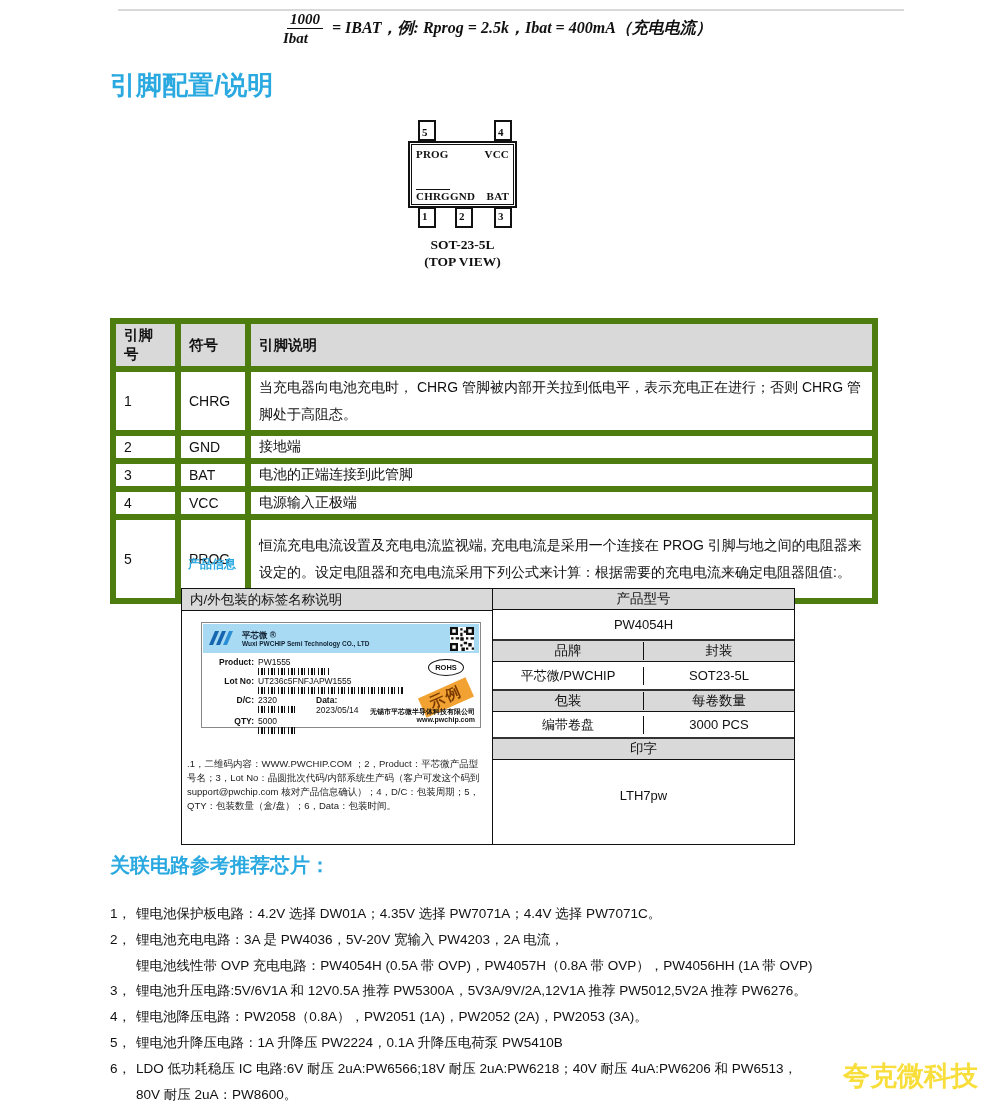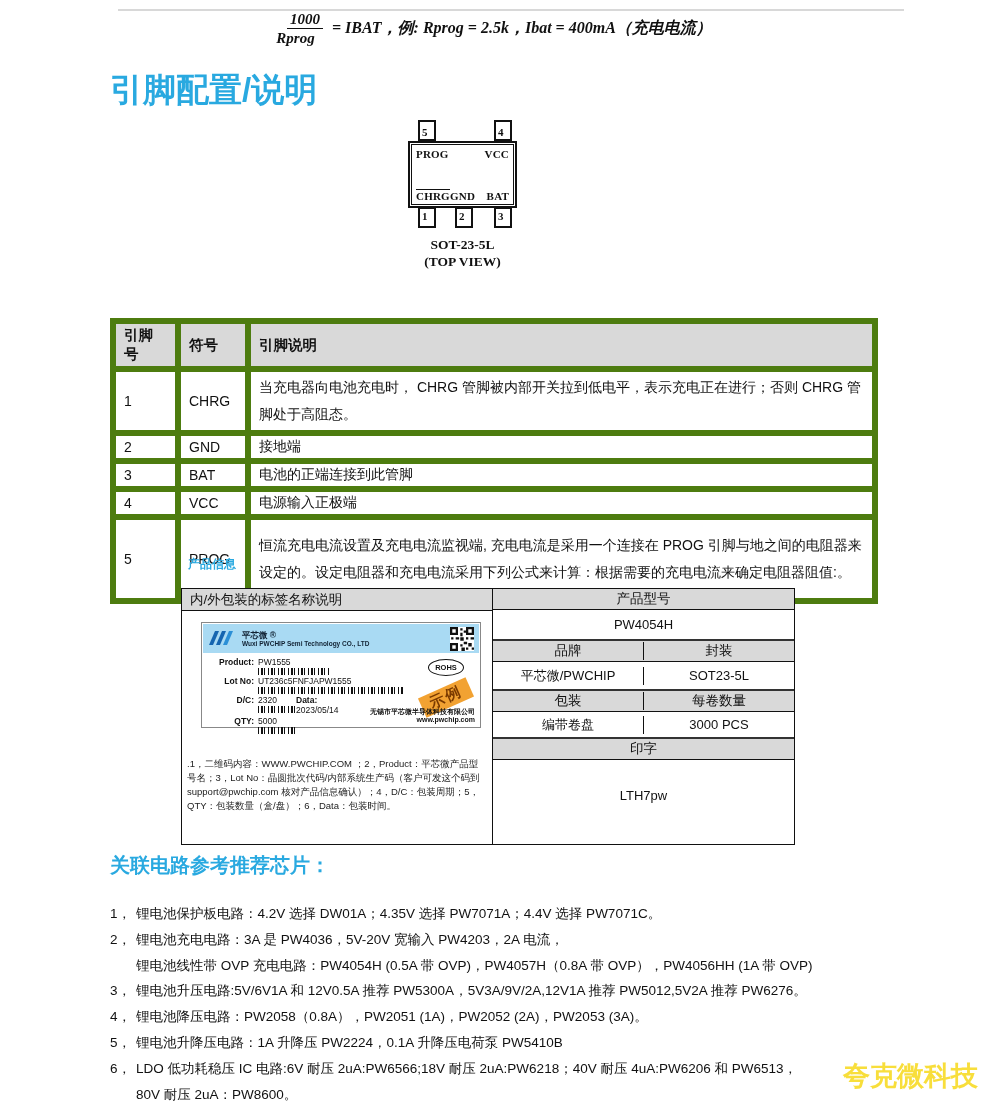--- a/index.html
+++ b/index.html
@@ -11,21 +11,21 @@
 
   
   .formula { position:absolute; left:268px; top:10px; display:flex; align-items:center; gap:9px;
              font-family:"Liberation Serif", serif; font-style:italic; font-weight:700; color:#111; }
   .frac { display:inline-flex; flex-direction:column; align-items:center; font-size:15px; line-height:1.2; }
   .frac .fnum { padding:0 3px; border-bottom:1.6px solid #111;margin-left:19px; }
   .frest { font-size:16px; }
 
   
   .h-blue { position:absolute; color:#29a9e0; font-weight:700; }
-  #heading-pin { left:110px; top:68px; font-size:33px; }
+  #heading-pin { left:110px; top:68px; font-size:26px; }
   #heading-product { left:188px; top:556px; font-size:12px; }
   #heading-related { left:110px; top:852px; font-size:20px; }
 
   
   .diagram { position:absolute; left:395px; top:120px; width:160px; font-family:"Liberation Serif", serif; }
   .pin-box { position:absolute; width:18px; height:21px; border:2px solid #111; background:#fff;
              font-size:11px; font-weight:700; display:flex; padding:1px 2px; }
   .pin-box.top { align-items:flex-end; }
   .pin-box.bottom { align-items:flex-start; }
   .chip-body { position:absolute; left:13px; top:21px; width:109px; height:67px; border:2px solid #111; background:#fff; }
@@ -71,21 +71,21 @@
   .brand-cn { font-size:8.5px; font-weight:700; color:#123; }
   .brand-en { font-size:6.5px; font-weight:700; color:#123; }
   .qr { position:absolute; right:5px; top:3px; width:24px; height:24px; }
   .label-rows { position:absolute; left:8px; top:34px; width:200px; }
   .lrow { display:flex; margin-bottom:1px; }
   .lkey { width:48px; text-align:right; font-weight:700; font-size:8.5px; padding-right:4px; }
   .lval { font-size:8.5px; }
   .barcode { height:7px; margin-top:1px;
              background:repeating-linear-gradient(90deg,#111 0 1px,transparent 1px 3px,#111 3px 5px,transparent 5px 6px,#111 6px 7px,transparent 7px 10px); }
   .bc-prod { width:72px; } .bc-lot { width:146px; } .bc-dc { width:38px; } .bc-qty { width:38px; }
-  .dc-line { display:flex; gap:0; }
+  .dc-line { display:flex; gap:20px; }
   .data-blk { font-size:8.5px; font-weight:700; }
   .data-blk span { font-weight:400; display:block; }
   .rohs { position:absolute; right:16px; top:36px; width:36px; height:17px; border:1.2px solid #111;
           border-radius:50%; font-size:7.5px; font-weight:700; display:flex; align-items:center; justify-content:center; }
   .stamp { position:absolute; right:8px; top:64px; transform:rotate(-24deg); background:#f2a232;
            color:#7a3a00; font-size:15px; font-weight:700; padding:1px 9px; letter-spacing:2px; }
   .label-foot { position:absolute; right:5px; bottom:2px; text-align:right; line-height:1.25; }
   .label-foot .f1 { font-size:7px; font-weight:700; }
   .label-foot .f2 { font-size:7px; font-weight:700; }
   .label-caption { position:absolute; left:5px; top:168px; width:300px; font-size:9.5px;
@@ -103,21 +103,21 @@
 </head>
 <body>
 
 <div class="page">
 
   <div class="top-rule"></div>
 
   <div class="formula">
     <span class="frac">
       <span class="fnum">1000</span>
-      <span class="fden">Rprog</span>
+      <span class="fden">Ibat</span>
     </span>
     <span class="frest">= IBAT，例:  Rprog = 2.5k，Ibat = 400mA（充电电流）</span>
   </div>
 
   <div class="h-blue" id="heading-pin">引脚配置/说明</div>
 
   <div class="diagram">
     <div class="pin-box top" style="left:23px; top:0;">5</div>
     <div class="pin-box top" style="left:99px; top:0;">4</div>
     <div class="chip-body">

